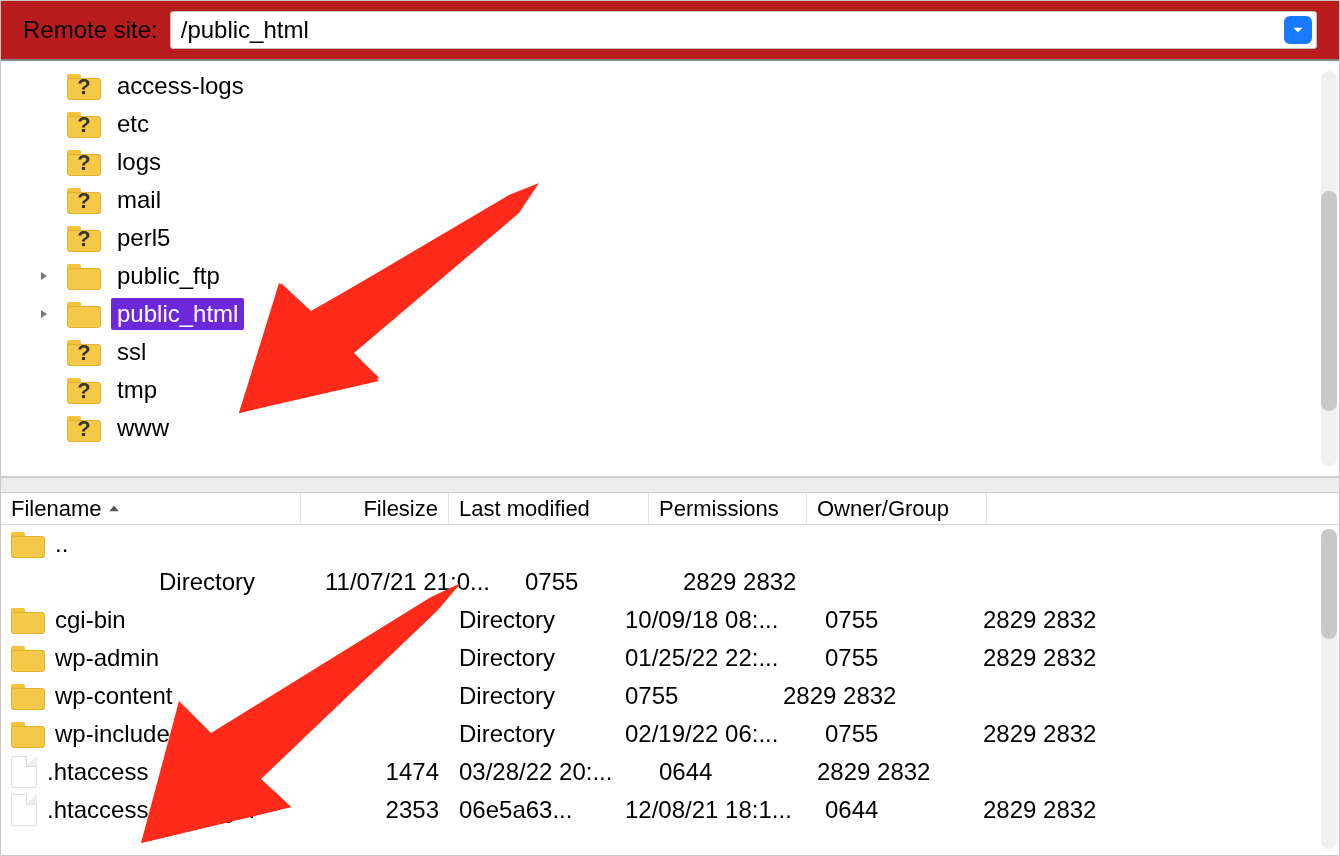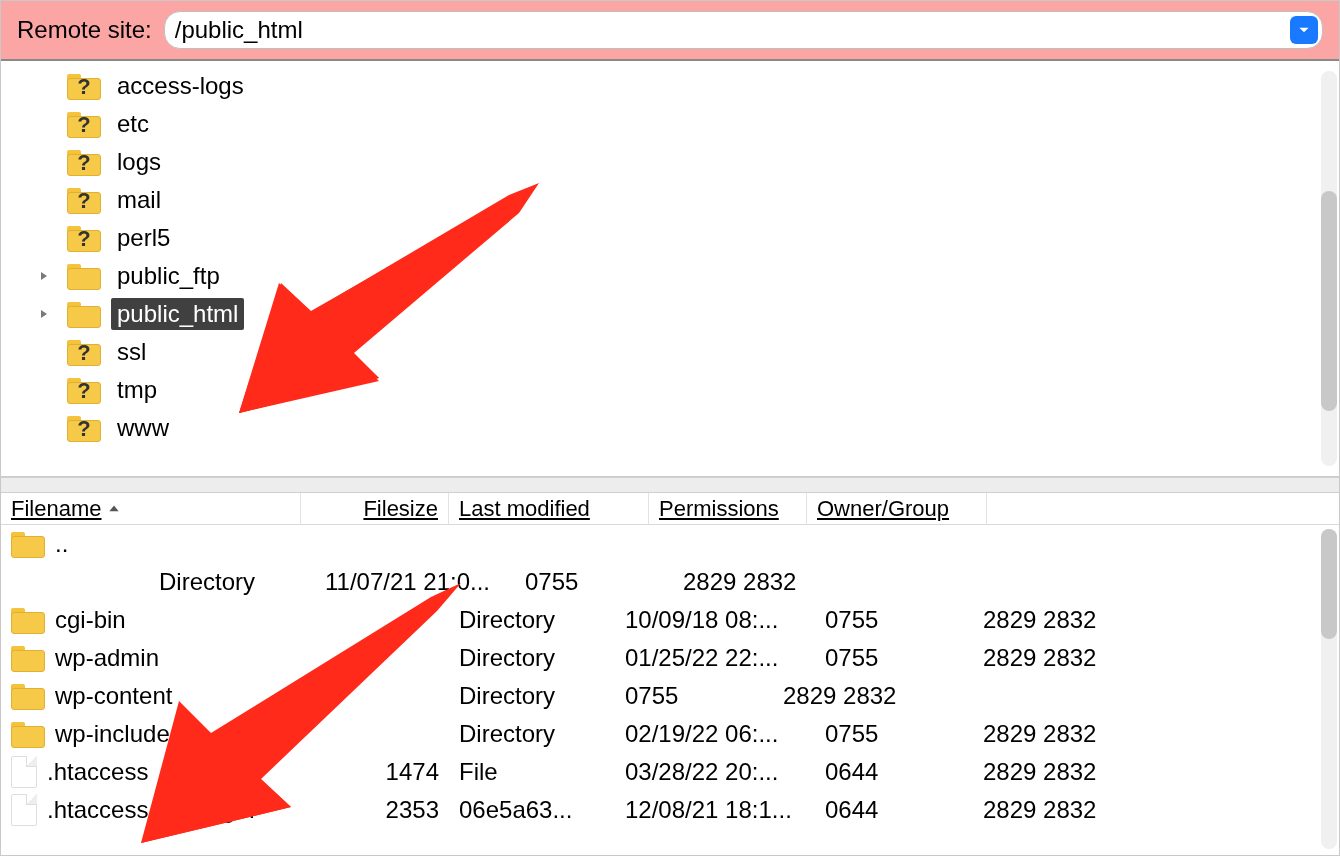--- a/index.html
+++ b/index.html
@@ -1,55 +1,55 @@
 <!DOCTYPE html>
 <html><head>
 <meta charset="utf-8">
 <style>
   * { box-sizing: border-box; margin: 0; padding: 0; }
   html, body { width: 1340px; height: 856px; font-family: -apple-system, "Helvetica Neue", Arial, sans-serif; font-size: 24px; color: #000; background: #fff; overflow: hidden; }
   .window { width: 1340px; height: 856px; display: flex; flex-direction: column; border: 1px solid #c9c9c9; }
 
   
-  .address-bar { display: flex; align-items: center; gap: 12px; padding: 10px 16px; background: #fca5a5; border-bottom: 2px solid #888; }
+  .address-bar { display: flex; align-items: center; gap: 12px; padding: 10px 22px; background: #b91c1c; border-bottom: 2px solid #888; }
   .address-label { white-space: nowrap; }
-  .address-input-wrap { flex: 1; display: flex; align-items: center; background: #fff; border: 1px solid #bfbfbf; border-radius: 16px; height: 38px; padding: 0 4px 0 10px; }
+  .address-input-wrap { flex: 1; display: flex; align-items: center; background: #fff; border: 1px solid #bfbfbf; border-radius: 3px; height: 38px; padding: 0 4px 0 10px; }
   .address-input { flex: 1; border: none; outline: none; font-size: 24px; background: transparent; }
   .dropdown-btn { width: 28px; height: 28px; background: #1979ff; border-radius: 6px; display: flex; align-items: center; justify-content: center; margin-left: 6px; }
   .dropdown-btn svg { fill: #fff; }
 
   
   .tree-pane { position: relative; flex: 0 0 416px; background: #fff; overflow: hidden; border-bottom: 1px solid #ccc; }
   .tree-scroll { position: absolute; right: 2px; top: 10px; bottom: 10px; width: 16px; background: #f0f0f0; border-radius: 8px; }
   .tree-scroll-thumb { position: absolute; left: 0; right: 0; top: 120px; height: 220px; background: #c8c8c8; border-radius: 8px; }
   .tree-list { padding-top: 6px; }
   .tree-row { display: flex; align-items: center; height: 38px; padding-left: 66px; gap: 10px; user-select: none; }
   .tree-row .disclosure { width: 18px; height: 18px; display: flex; align-items: center; justify-content: center; margin-left: -32px; margin-right: 4px; color: #7a7a7a; }
   .tree-row .disclosure svg { width: 12px; height: 12px; fill: #7a7a7a; }
   .tree-row .label { padding: 2px 6px; border-radius: 2px; }
-  .tree-row.selected .label { background: #404040; color: #fff; }
+  .tree-row.selected .label { background: #6d28d9; color: #fff; }
 
   .folder-icon { width: 34px; height: 28px; position: relative; }
   .folder-icon::before { content: ""; position: absolute; left: 0; top: 2px; width: 14px; height: 8px; background: #f5c33b; border-radius: 2px 2px 0 0; }
   .folder-icon::after { content: ""; position: absolute; left: 0; top: 6px; right: 0; bottom: 0; background: #f7c948; border-radius: 3px; border: 1px solid #e0b030; }
   .folder-icon.unknown .qmark { position: absolute; left: 50%; top: 55%; transform: translate(-50%, -50%); font-weight: 700; font-size: 22px; color: #333; z-index: 2; }
 
   .file-icon { width: 26px; height: 32px; background: #fff; border: 1px solid #ddd; border-radius: 2px; position: relative; }
   .file-icon::after { content: ""; position: absolute; top: -1px; right: -1px; width: 10px; height: 10px; background: linear-gradient(135deg, #fff 50%, #eee 50%); border-left: 1px solid #ddd; border-bottom: 1px solid #ddd; }
 
   
   .pane-gap { height: 16px; background: #ededed; border-top: 1px solid #cfcfcf; border-bottom: 1px solid #cfcfcf; }
 
   
   .files-pane { flex: 1; background: #fff; overflow: hidden; position: relative; }
   .files-scroll { position: absolute; right: 2px; top: 36px; bottom: 6px; width: 16px; background: #f0f0f0; border-radius: 8px; }
   .files-scroll-thumb { position: absolute; left: 0; right: 0; top: 0; height: 110px; background: #c8c8c8; border-radius: 8px; }
 
   .file-header { display: flex; align-items: center; height: 32px; border-bottom: 1px solid #d8d8d8; font-size: 22px; color: #000; background: #fff; }
-  .file-header .col { padding: 16px 10px; border-right: 1px solid #e2e2e2; height: 100%; display: flex; align-items: center; overflow: hidden; white-space: nowrap; justify-content: flex-start; text-decoration: underline; }
+  .file-header .col { padding: 16px 10px; border-right: 1px solid #e2e2e2; height: 100%; display: flex; align-items: center; overflow: hidden; white-space: nowrap; justify-content: flex-start; }
   .file-header .col.right { justify-content: flex-end; }
   .file-header .sort { margin-left: 6px; }
   .file-header .sort svg { width: 14px; height: 14px; fill: #555; }
 
   .col-name   { width: 300px; }
   .col-size   { width: 148px; justify-content: flex-end; }
   .col-type   { width: 166px; }
   .col-mod    { width: 200px; }
   .col-perm   { width: 158px; }
   .col-owner  { width: 180px; }
@@ -259,21 +259,20 @@
           <div class="cell col-mod">02/19/22 06:...</div>
           <div class="cell col-perm">0755</div>
           <div class="cell col-owner">2829 2832</div>
         </div>
         <div class="file-row">
           <div class="cell col-name name-cell">
             <span class="file-icon"></span>
             <span>.htaccess</span>
           </div>
           <div class="cell col-size">1474</div>
-          <div class="cell col-type">File</div>
           <div class="cell col-mod">03/28/22 20:...</div>
           <div class="cell col-perm">0644</div>
           <div class="cell col-owner">2829 2832</div>
         </div>
         <div class="file-row">
           <div class="cell col-name name-cell">
             <span class="file-icon"></span>
             <span>.htaccess.phpupg...</span>
           </div>
           <div class="cell col-size">2353</div>

